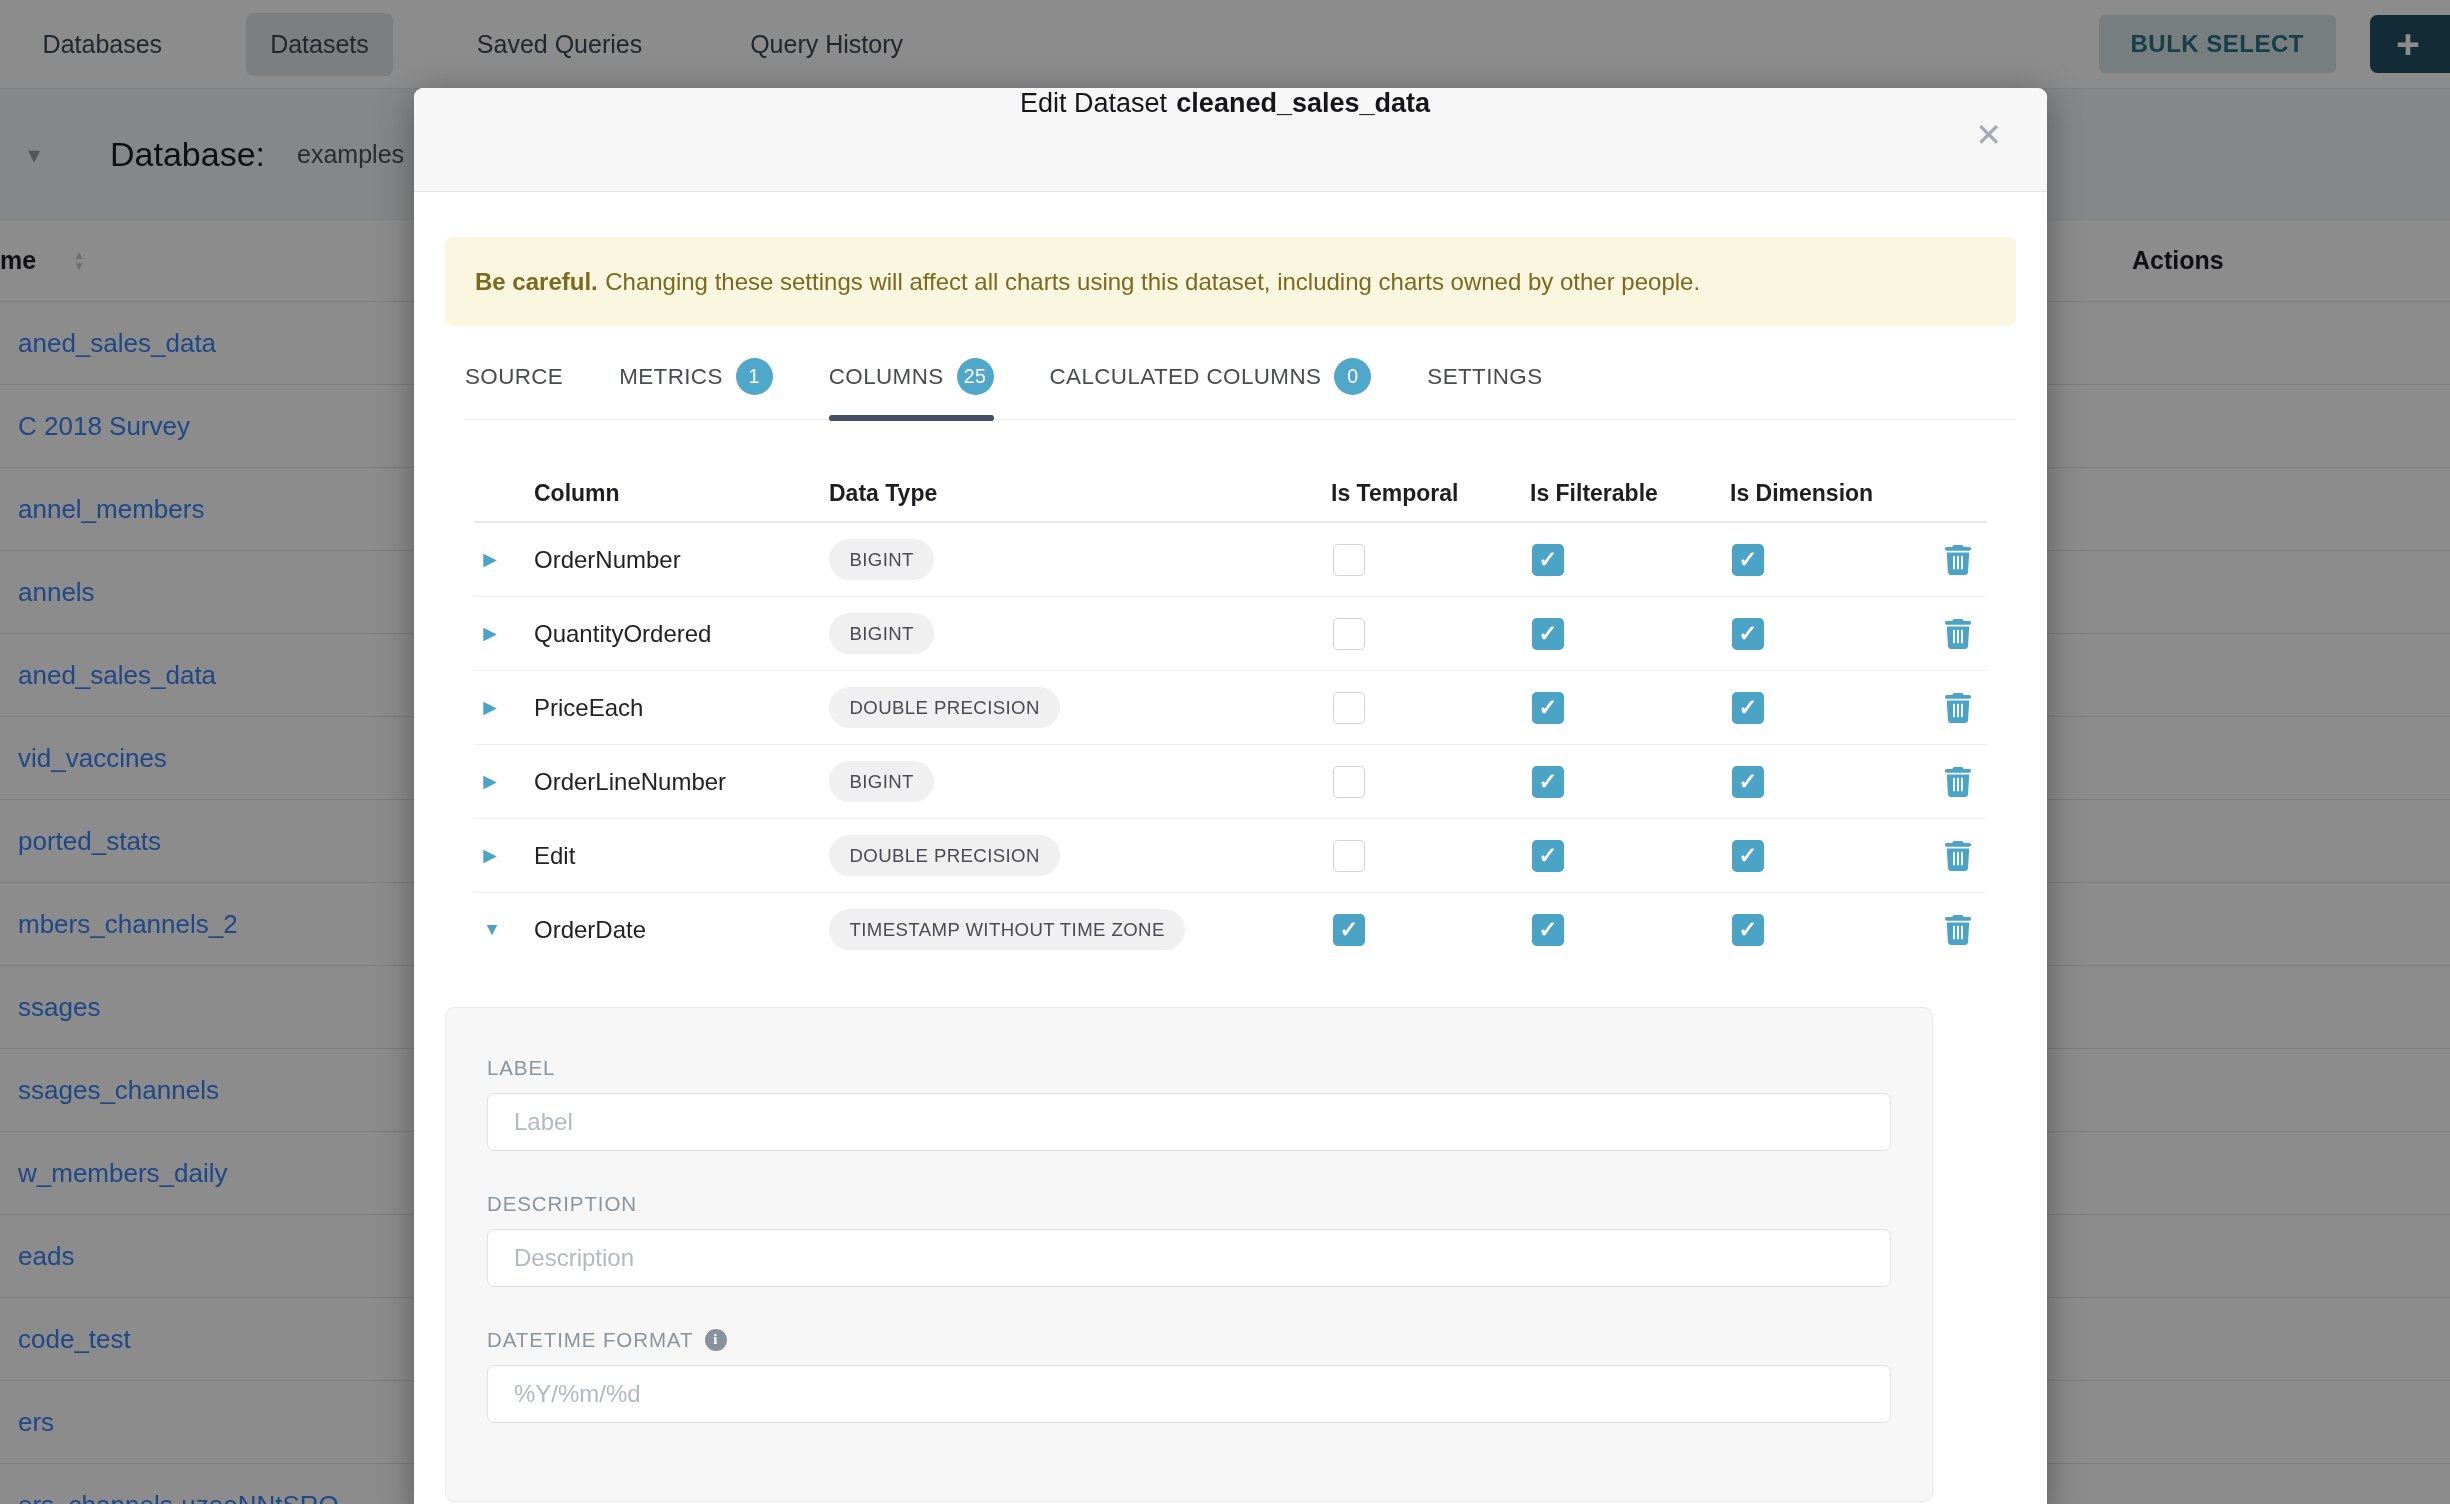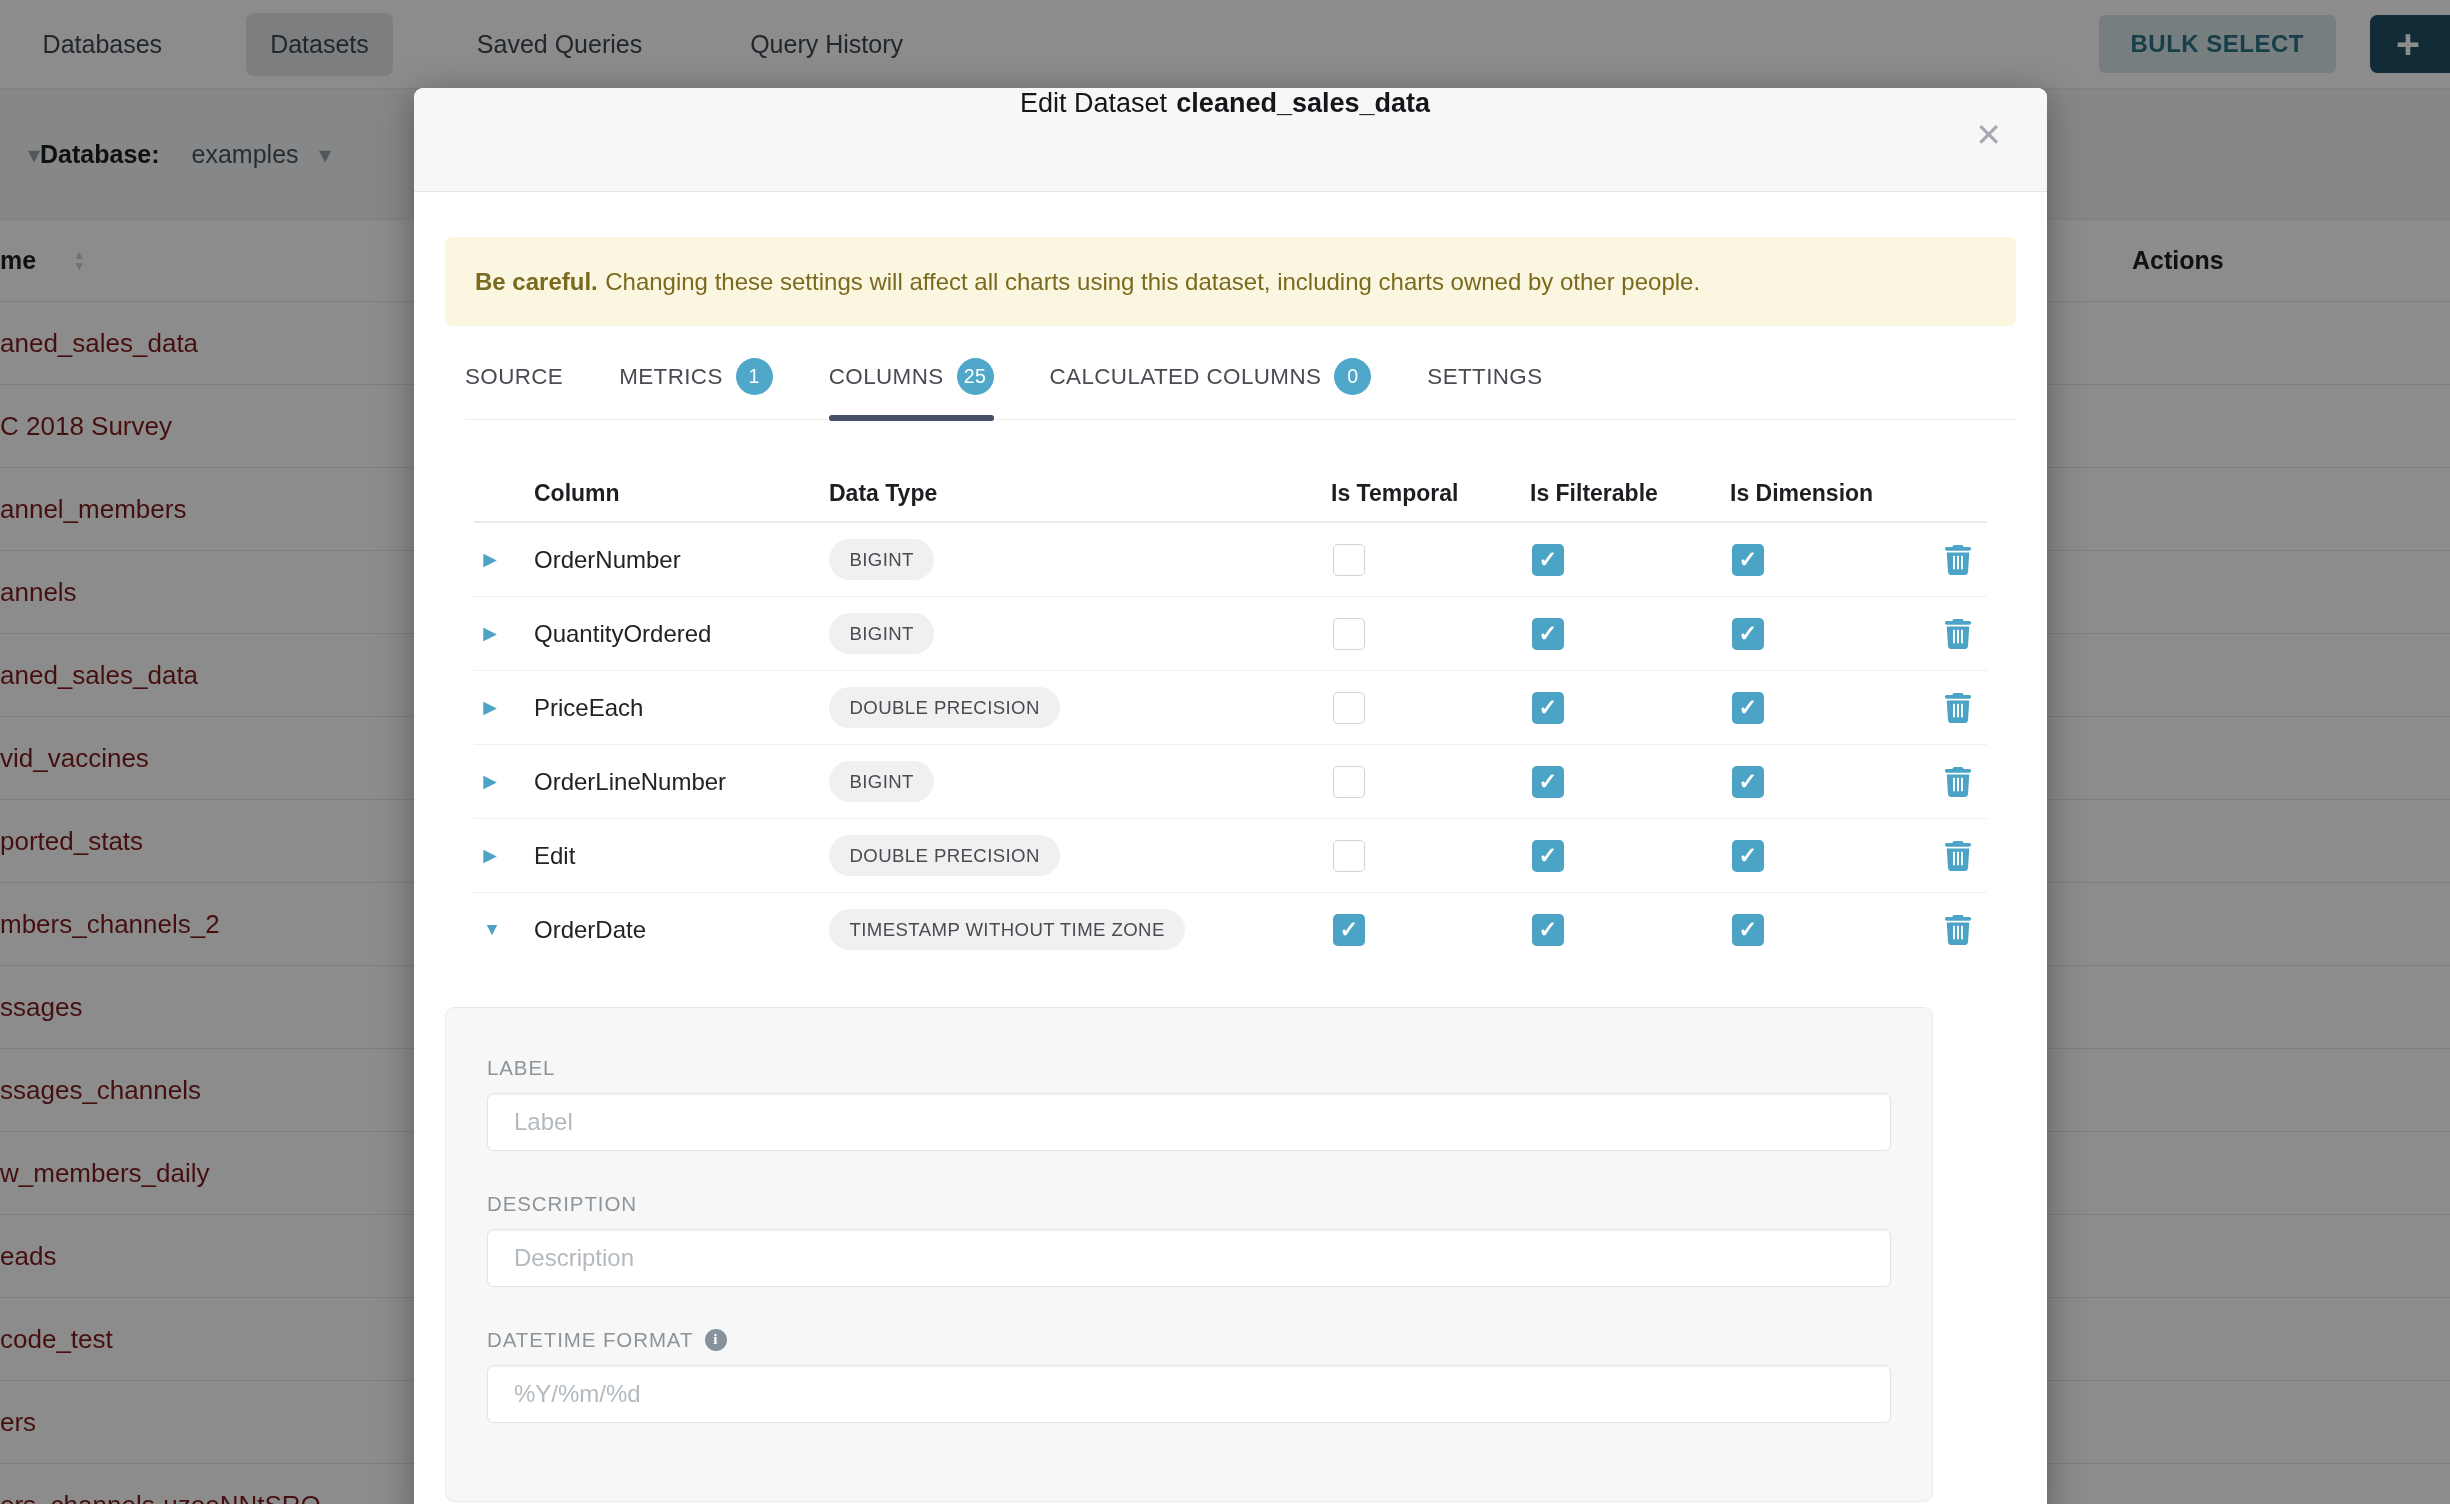--- a/index.html
+++ b/index.html
@@ -23,30 +23,30 @@
     height:58px;display:flex;align-items:center;padding:0 32px;border-radius:5.6px;
     background:#d8e5e9;color:#2a7186;font-size:24px;font-weight:bold;letter-spacing:0.5px;white-space:nowrap;
   }
   .btn-add{
     height:58px;width:112px;margin-left:34px;margin-right:-58px;border-radius:7.5px;
     background:#1f5064;color:#ffffff;display:flex;align-items:center;padding-left:26px;
     font-size:41px;font-weight:bold;
   }
   .filterbar{height:131px;display:flex;align-items:center;}
   .lone-caret{color:#98a0a6;font-size:24px;margin-left:28px;}
-  .db-label{font-size:25px;font-weight:bold;color:#1c1e21;}
+  .db-label{font-size:34px;font-weight:normal;color:#1c1e21;margin-left:70px;}
   .db-value{font-size:25px;color:#4b5258;margin-left:32px;}
   .db-caret{color:#98a0a6;font-size:24px;margin-left:20.5px;}
   .listcard{background:#ffffff;border-top:0.9px solid #ececee;position:absolute;left:0;right:0;top:219px;bottom:0;}
   .listhead{height:81px;display:flex;align-items:center;border-bottom:0.9px solid #e4e6e7;position:relative;}
   .name-frag{font-size:25px;font-weight:bold;color:#1d1f23;}
   .sorticon{display:inline-flex;flex-direction:column;margin-left:37px;color:#c6cacd;font-size:12px;line-height:10.3px;}
   .actions-head{position:absolute;left:2132px;font-size:25px;font-weight:bold;color:#1d1f23;}
   .dsrow{height:82px;display:flex;align-items:center;border-bottom:0.9px solid #e4e6e7;}
-  .dsrow a{font-size:26px;color:#7f1d1d;text-decoration:none;white-space:nowrap;}
+  .dsrow a{font-size:26px;color:#3b82f6;text-decoration:none;white-space:nowrap;padding-left:18px;}
   
   .mask{position:absolute;inset:0;background:rgba(0,0,0,0.45);z-index:10;}
   
   .modal{
     position:absolute;left:414px;top:88px;width:1633px;height:1432px;z-index:20;
     background:#ffffff;border-radius:9.3px;box-shadow:0 7.5px 37px rgba(0,0,0,.35);overflow:hidden;
   }
   .m-header{
     height:104px;background:#f7f7f8;border-bottom:0.9px solid #e4e4e6;
     display:flex;align-items:center;padding:0 45px 0 34px;box-sizing:border-box;flex-direction:column;

